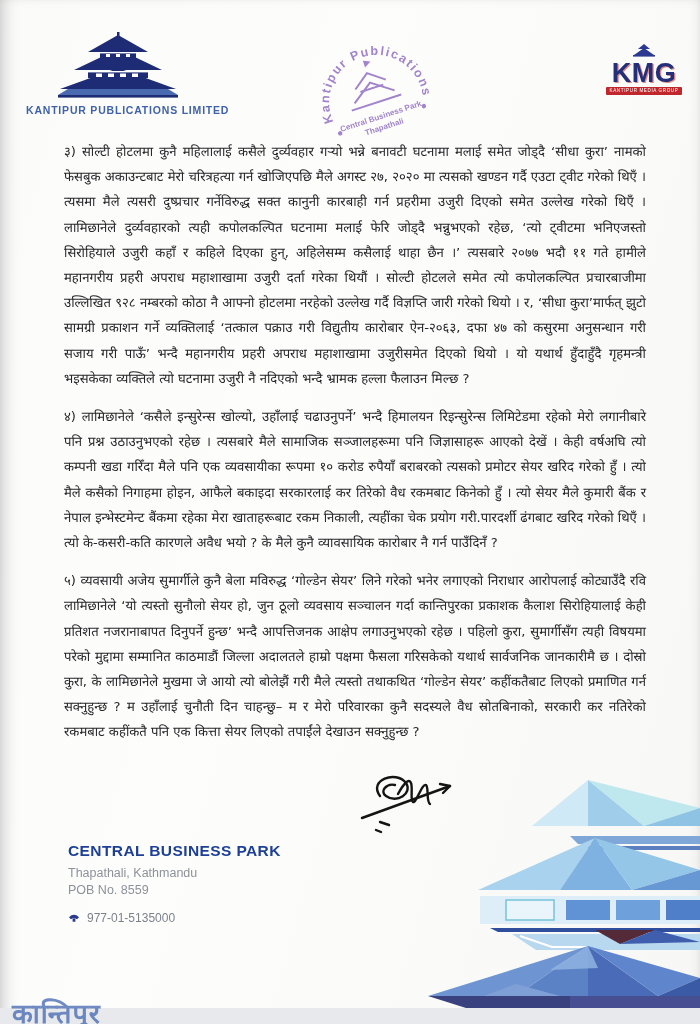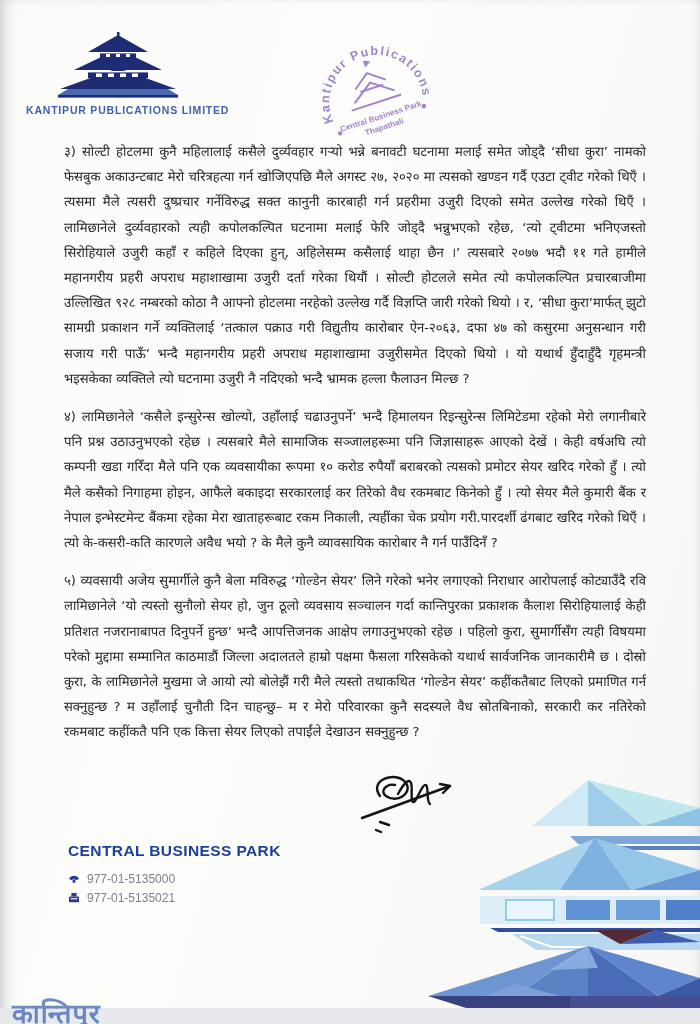--- a/index.html
+++ b/index.html
@@ -93,55 +93,62 @@
         <path d="M55,60 L71,48 L87,60"></path>
         <path d="M59,64 H83"></path>
         <path d="M50,73 L71,58 L92,73"></path>
         <path d="M45,79 H97"></path>
       </g>
       <text x="71" y="96" text-anchor="middle" font-size="8" font-weight="bold" font-family="Liberation Sans, sans-serif">Central Business Park</text>
       <text x="71" y="107" text-anchor="middle" font-size="8" font-weight="bold" font-family="Liberation Sans, sans-serif">Thapathali</text>
     </g>
   </svg>
 
+  <div class="kmg">
+    <svg width="26" height="13" viewBox="0 0 26 13">
+      <g fill="#2b3990">
+        <path d="M13,0 L7,5 H19 Z"></path>
+        <path d="M13,4 L3,11 H23 Z"></path>
+        <rect x="2" y="11" width="22" height="1.6"></rect>
+      </g>
+    </svg>
+    <div class="letters">KMG</div>
+    <div class="bar">KANTIPUR MEDIA GROUP</div>
+  </div>
 
   <div class="body-text">
     <p class="para">३) सोल्टी होटलमा कुनै महिलालाई कसैले दुर्व्यवहार गऱ्यो भन्ने बनावटी घटनामा मलाई समेत जोड्दै ‘सीधा कुरा’ नामको फेसबुक अकाउन्टबाट मेरो चरित्रहत्या गर्न खोजिएपछि मैले अगस्ट २७, २०२० मा त्यसको खण्डन गर्दै एउटा ट्वीट गरेको थिएँ । त्यसमा मैले त्यसरी दुष्प्रचार गर्नेविरुद्ध सक्त कानुनी कारबाही गर्न प्रहरीमा उजुरी दिएको समेत उल्लेख गरेको थिएँ । लामिछानेले दुर्व्यवहारको त्यही कपोलकल्पित घटनामा मलाई फेरि जोड्दै भन्नुभएको रहेछ, ‘त्यो ट्वीटमा भनिएजस्तो सिरोहियाले उजुरी कहाँ र कहिले दिएका हुन्, अहिलेसम्म कसैलाई थाहा छैन ।’ त्यसबारे २०७७ भदौ ११ गते हामीले महानगरीय प्रहरी अपराध महाशाखामा उजुरी दर्ता गरेका थियौं । सोल्टी होटलले समेत त्यो कपोलकल्पित प्रचारबाजीमा उल्लिखित ९२८ नम्बरको कोठा नै आफ्नो होटलमा नरहेको उल्लेख गर्दै विज्ञप्ति जारी गरेको थियो । र, ‘सीधा कुरा’मार्फत् झुटो सामग्री प्रकाशन गर्ने व्यक्तिलाई ‘तत्काल पक्राउ गरी विद्युतीय कारोबार ऐन-२०६३, दफा ४७ को कसुरमा अनुसन्धान गरी सजाय गरी पाऊँ’ भन्दै महानगरीय प्रहरी अपराध महाशाखामा उजुरीसमेत दिएको थियो । यो यथार्थ हुँदाहुँदै गृहमन्त्री भइसकेका व्यक्तिले त्यो घटनामा उजुरी नै नदिएको भन्दै भ्रामक हल्ला फैलाउन मिल्छ ?</p>
     <p class="para">४) लामिछानेले ‘कसैले इन्सुरेन्स खोल्यो, उहाँलाई चढाउनुपर्ने’ भन्दै हिमालयन रिइन्सुरेन्स लिमिटेडमा रहेको मेरो लगानीबारे पनि प्रश्न उठाउनुभएको रहेछ । त्यसबारे मैले सामाजिक सञ्जालहरूमा पनि जिज्ञासाहरू आएको देखें । केही वर्षअघि त्यो कम्पनी खडा गरिँदा मैले पनि एक व्यवसायीका रूपमा १० करोड रुपैयाँ बराबरको त्यसको प्रमोटर सेयर खरिद गरेको हुँ । त्यो मैले कसैको निगाहमा होइन, आफैले बकाइदा सरकारलाई कर तिरेको वैध रकमबाट किनेको हुँ । त्यो सेयर मैले कुमारी बैंक र नेपाल इन्भेस्टमेन्ट बैंकमा रहेका मेरा खाताहरूबाट रकम निकाली, त्यहींका चेक प्रयोग गरी.पारदर्शी ढंगबाट खरिद गरेको थिएँ । त्यो के-कसरी-कति कारणले अवैध भयो ? के मैले कुनै व्यावसायिक कारोबार नै गर्न पाउँदिनँ ?</p>
     <p class="para">५) व्यवसायी अजेय सुमार्गीले कुनै बेला मविरुद्ध ‘गोल्डेन सेयर’ लिने गरेको भनेर लगाएको निराधार आरोपलाई कोट्याउँदै रवि लामिछानेले ‘यो त्यस्तो सुनौलो सेयर हो, जुन ठूलो व्यवसाय सञ्चालन गर्दा कान्तिपुरका प्रकाशक कैलाश सिरोहियालाई केही प्रतिशत नजरानाबापत दिनुपर्ने हुन्छ’ भन्दै आपत्तिजनक आक्षेप लगाउनुभएको रहेछ । पहिलो कुरा, सुमार्गीसँग त्यही विषयमा परेको मुद्दामा सम्मानित काठमाडौं जिल्ला अदालतले हाम्रो पक्षमा फैसला गरिसकेको यथार्थ सार्वजनिक जानकारीमै छ । दोस्रो कुरा, के लामिछानेले मुखमा जे आयो त्यो बोलेझैं गरी मैले त्यस्तो तथाकथित ‘गोल्डेन सेयर’ कहींकतैबाट लिएको प्रमाणित गर्न सक्नुहुन्छ ? म उहाँलाई चुनौती दिन चाहन्छु– म र मेरो परिवारका कुनै सदस्यले वैध स्रोतबिनाको, सरकारी कर नतिरेको रकमबाट कहींकतै पनि एक कित्ता सेयर लिएको तपाईंले देखाउन सक्नुहुन्छ ?</p>
   </div>
 
   <svg class="signature" viewBox="0 0 132 74">
     <g stroke="#141414" stroke-width="2.4" fill="none" stroke-linecap="round" stroke-linejoin="round">
       <path d="M34,32 c-12,-16 16,-26 26,-13 c7,10 -9,21 -20,13 c-7,-5 1,-13 9,-11"></path>
       <path d="M52,30 c6,-11 11,-16 13,-11 c2,5 -1,17 2,19 c3,2 9,-19 13,-17 c3,2 0,17 4,19"></path>
       <path d="M16,54 L104,22"></path>
       <path d="M104,22 l-10,-2 m10,2 l-7,7"></path>
       <path d="M34,58 l9,3"></path>
       <path d="M30,66 l5,2"></path>
     </g>
   </svg>
 
   <div class="footer">
     <div class="company">CENTRAL BUSINESS PARK</div>
+    <div class="addr">
+      <div>Thapathali, Kathmandu</div>
+      <div>POB No. 8559</div>
+    </div>
     <div class="contacts">
       <div class="contact-row">
         <svg width="12" height="12" viewBox="0 0 12 12">
           <path d="M1,5.2 Q6,0.4 11,5.2 L9.1,7.3 Q6,5.1 2.9,7.3 Z" fill="#2b3a8c"></path>
           <rect x="4.6" y="6.4" width="2.8" height="3.4" rx="0.6" fill="#2b3a8c"></rect>
         </svg>
         <span>977-01-5135000</span>
-      </div>
-      <div class="contact-row">
-        <svg width="12" height="12" viewBox="0 0 12 12">
-          <rect x="3.4" y="1" width="5.2" height="3.4" fill="#2b3a8c"></rect>
-          <rect x="1" y="4.6" width="10" height="5.6" rx="0.8" fill="#2b3a8c"></rect>
-          <rect x="2.6" y="6.2" width="6.8" height="1.1" fill="#ffffff"></rect>
-        </svg>
-        <span>977-01-5135021</span>
       </div>
     </div>
   </div>
 
   <svg class="lowpoly" viewBox="0 0 280 230">
     <g>
       <polygon points="168,2 112,48 168,48" fill="#cfe9f6"></polygon>
       <polygon points="168,2 168,48 224,48" fill="#9fcdea"></polygon>
       <polygon points="168,2 224,48 280,30" fill="#bfe7ee"></polygon>
       <polygon points="224,48 280,30 280,48" fill="#8fc3e4"></polygon>

